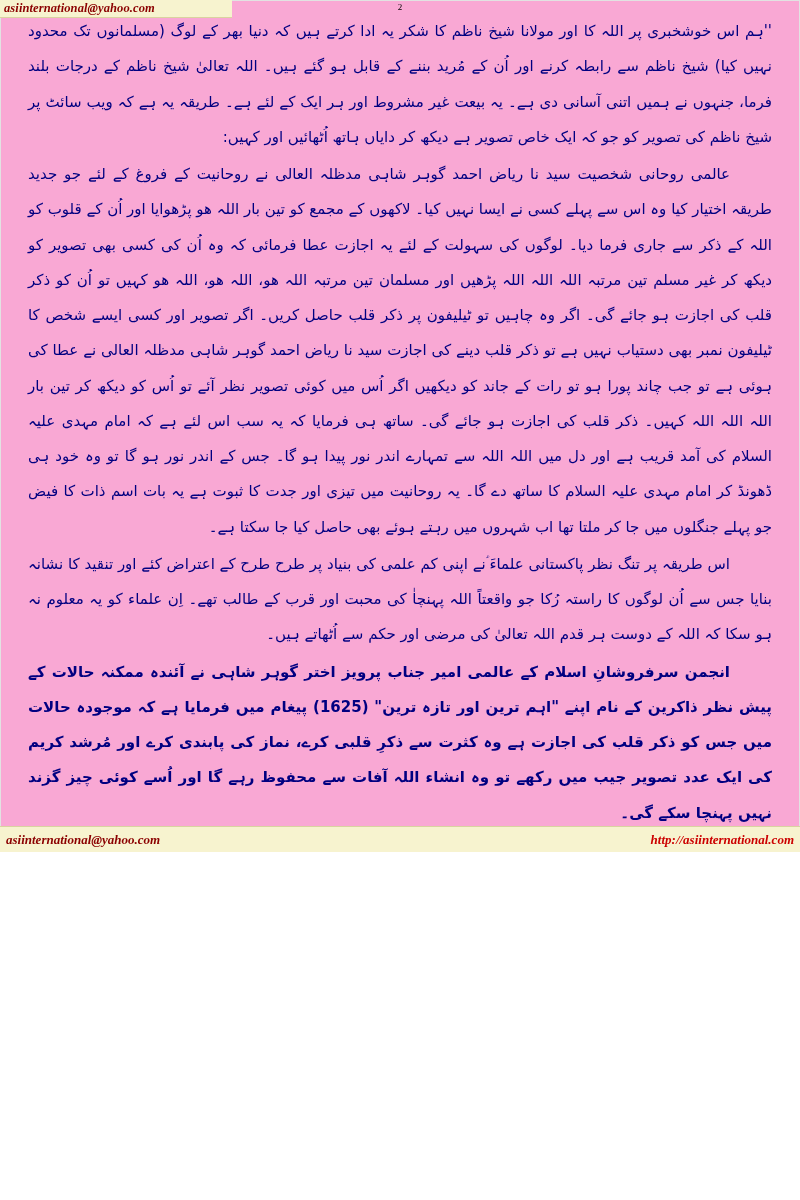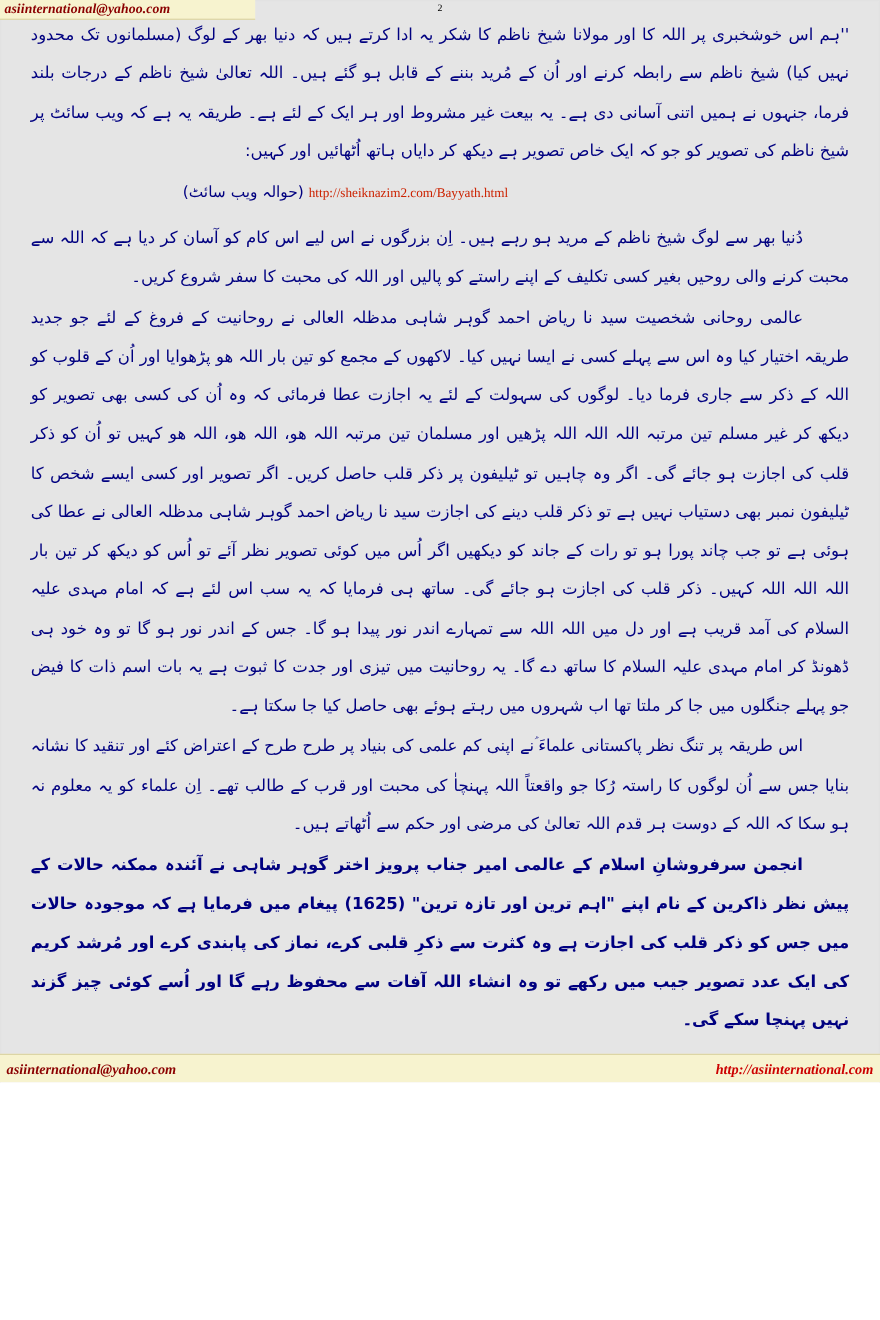--- a/index.html
+++ b/index.html
@@ -6,22 +6,22 @@
     margin: 0;
     padding: 0;
     background: #ffffff;
   }
   body {
     font-family: "DejaVu Sans", sans-serif;
   }
   .page {
     position: relative;
     width: 800px;
-    height: 984px;
-    background: #e5e5e5;
+    height: 852px;
+    background: #f9a8d4;
     box-sizing: border-box;
     overflow: hidden;
   }
   
   .header {
     position: absolute;
     top: 0;
     left: 0;
     width: 232px;
     height: 18px;
@@ -166,26 +166,21 @@
     <span class="header-email">asiinternational@yahoo.com</span>
   </div>
 
   <div class="page-number">2</div>
 
   <div class="content">
 
     <p class="para">''ہم اس خوشخبری پر اللہ کا  اور مولانا شیخ ناظم کا شکر یہ ادا کرتے ہیں کہ دنیا بھر کے لوگ (مسلمانوں تک محدود نہیں کیا) شیخ ناظم سے رابطہ کرنے اور اُن کے مُرید بننے کے قابل ہو گئے ہیں۔ اللہ تعالیٰ شیخ ناظم کے درجات بلند فرما، جنہوں نے ہمیں اتنی آسانی دی ہے۔ یہ بیعت غیر مشروط اور ہر ایک کے لئے ہے۔ طریقہ یہ ہے کہ ویب سائٹ پر شیخ ناظم کی تصویر کو جو کہ ایک خاص تصویر ہے دیکھ کر دایاں ہاتھ اُٹھائیں اور کہیں:</p>
 
 
-    <div class="ref-line">
-      <span class="ref-url">http://sheiknazim2.com/Bayyath.html</span>
-      <span>(حوالہ ویب سائٹ)</span>
-    </div>
-
-    <p class="para indent">دُنیا بھر سے لوگ شیخ ناظم کے مرید ہو رہے ہیں۔ اِن بزرگوں نے اس لیے اس کام کو آسان کر دیا ہے کہ اللہ سے محبت کرنے والی روحیں بغیر کسی تکلیف کے اپنے راستے کو پالیں اور اللہ کی محبت کا سفر شروع کریں۔</p>
+
 
     <p class="para indent">عالمی روحانی شخصیت سید نا ریاض احمد گوہر شاہی مدظلہ العالی نے روحانیت کے فروغ کے لئے جو جدید طریقہ اختیار کیا وہ اس سے پہلے کسی نے ایسا نہیں کیا۔ لاکھوں کے مجمع کو تین بار اللہ ھو پڑھوایا اور اُن کے قلوب کو اللہ کے ذکر سے جاری فرما دیا۔ لوگوں کی سہولت کے لئے یہ اجازت عطا فرمائی کہ وہ اُن کی کسی بھی تصویر کو دیکھ کر غیر مسلم تین مرتبہ اللہ اللہ اللہ پڑھیں اور مسلمان تین مرتبہ اللہ ھو، اللہ ھو، اللہ ھو کہیں تو اُن کو ذکر قلب کی اجازت ہو جائے گی۔  اگر وہ چاہیں تو ٹیلیفون پر ذکر قلب حاصل کریں۔ اگر تصویر اور کسی ایسے شخص کا ٹیلیفون نمبر بھی دستیاب نہیں ہے تو ذکر قلب دینے کی اجازت سید نا ریاض احمد گوہر شاہی مدظلہ العالی نے عطا کی ہوئی ہے تو جب چاند پورا ہو تو رات کے جاند کو دیکھیں اگر اُس میں کوئی تصویر نظر آئے تو اُس کو دیکھ کر تین بار اللہ اللہ اللہ کہیں۔ ذکر قلب کی اجازت ہو جائے گی۔ ساتھ ہی فرمایا کہ یہ سب اس لئے ہے کہ امام مہدی علیہ السلام کی آمد قریب ہے اور دل میں اللہ اللہ سے تمہارے اندر نور پیدا ہو گا۔ جس کے اندر نور ہو گا تو وہ خود ہی ڈھونڈ کر امام مہدی علیہ السلام کا ساتھ دے گا۔ یہ روحانیت میں تیزی اور جدت کا ثبوت ہے یہ بات اسم ذات کا فیض جو پہلے جنگلوں میں جا کر ملتا تھا اب شہروں میں رہتے ہوئے بھی حاصل کیا جا سکتا ہے۔</p>
 
     <p class="para indent">اس طریقہ پر تنگ نظر پاکستانی علماءَ ؑنے اپنی کم علمی کی بنیاد پر طرح طرح کے اعتراض کئے اور تنقید کا نشانہ بنایا جس سے اُن لوگوں کا راستہ رُکا جو واقعتاً اللہ پہنچاٰ کی محبت اور قرب کے طالب تھے۔ اِن علماء کو یہ معلوم نہ ہو سکا کہ اللہ کے دوست ہر قدم اللہ تعالیٰ کی مرضی اور حکم سے اُٹھاتے ہیں۔</p>
 
     <p class="para indent small-gap">انجمن سرفروشانِ اسلام کے عالمی امیر جناب پرویز اختر گوہر شاہی نے آئندہ ممکنہ حالات کے پیش نظر ذاکرین کے نام اپنے "اہم ترین اور تازہ ترین" (1625) پیغام میں فرمایا ہے کہ موجودہ حالات میں جس کو ذکر قلب کی اجازت ہے وہ کثرت سے ذکرِ قلبی کرے، نماز کی پابندی کرے اور مُرشد کریم کی ایک عدد تصویر جیب میں رکھے تو وہ انشاء اللہ آفات سے محفوظ رہے گا اور اُسے کوئی چیز گزند نہیں پہنچا سکے گی۔</p>
 
     <div class="dots">
       <span></span>
       <span></span>

